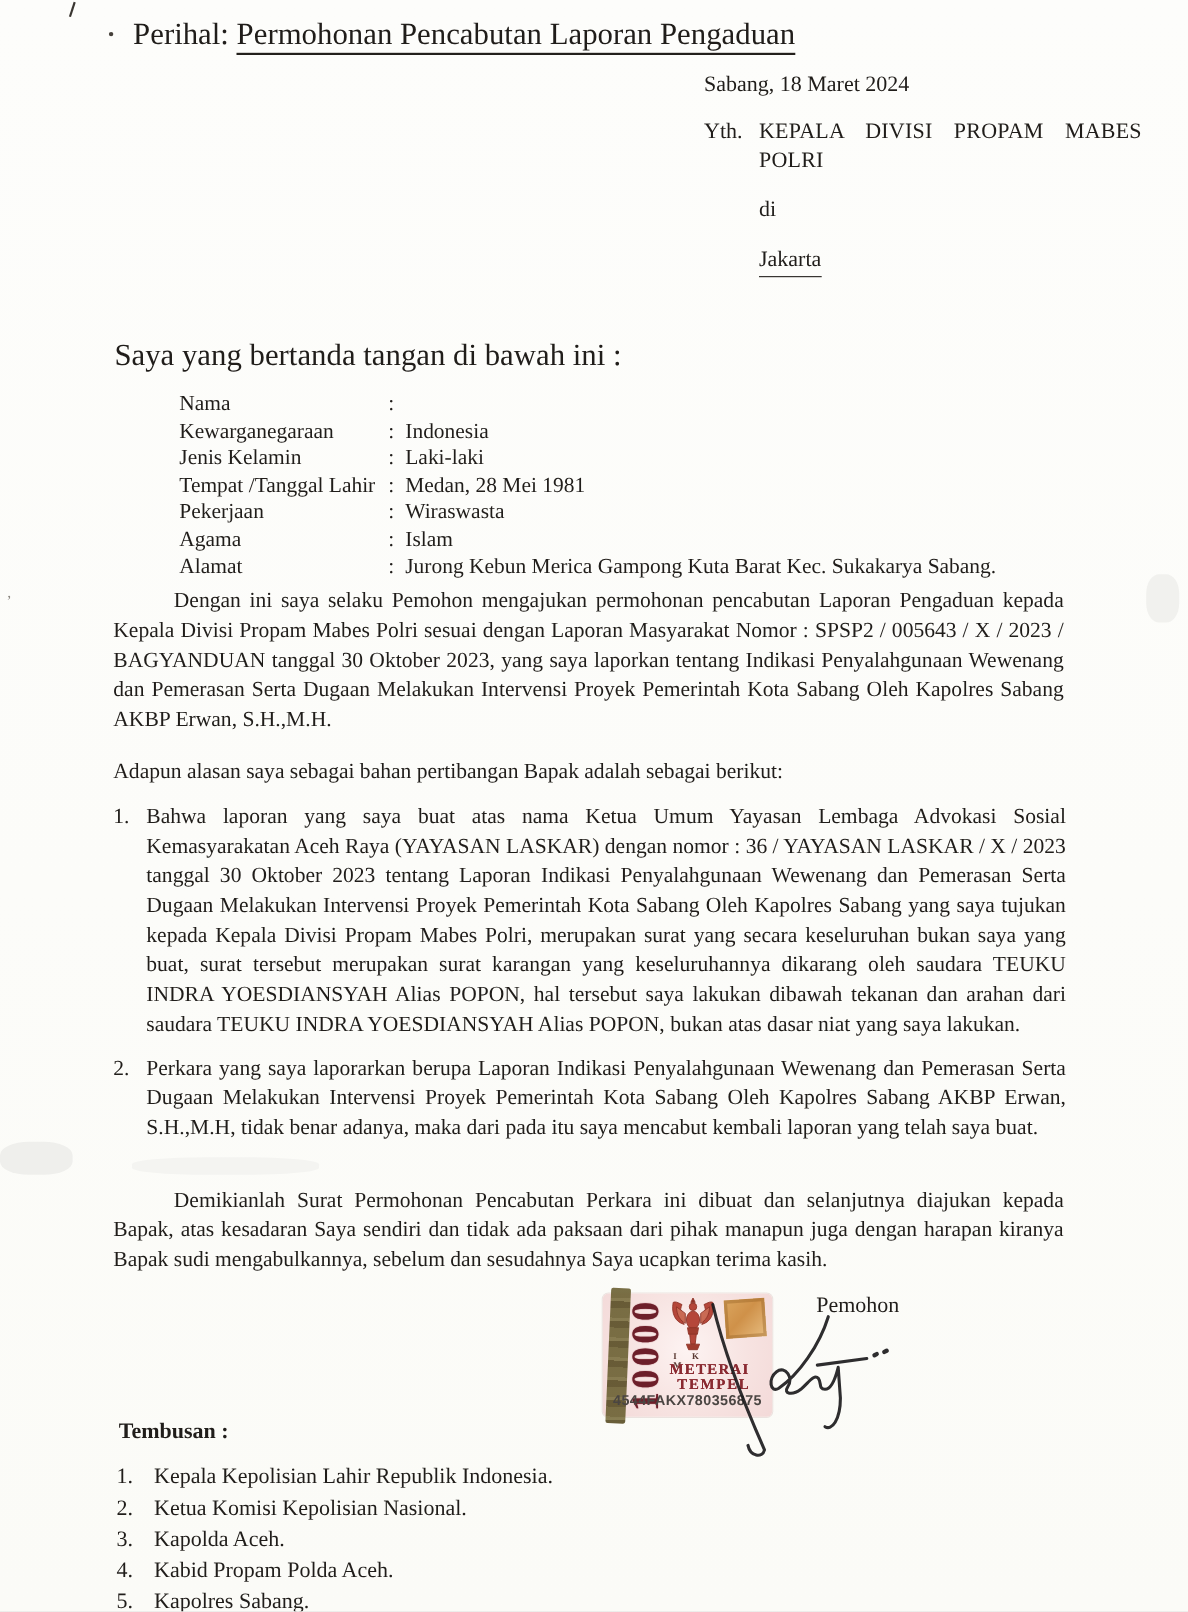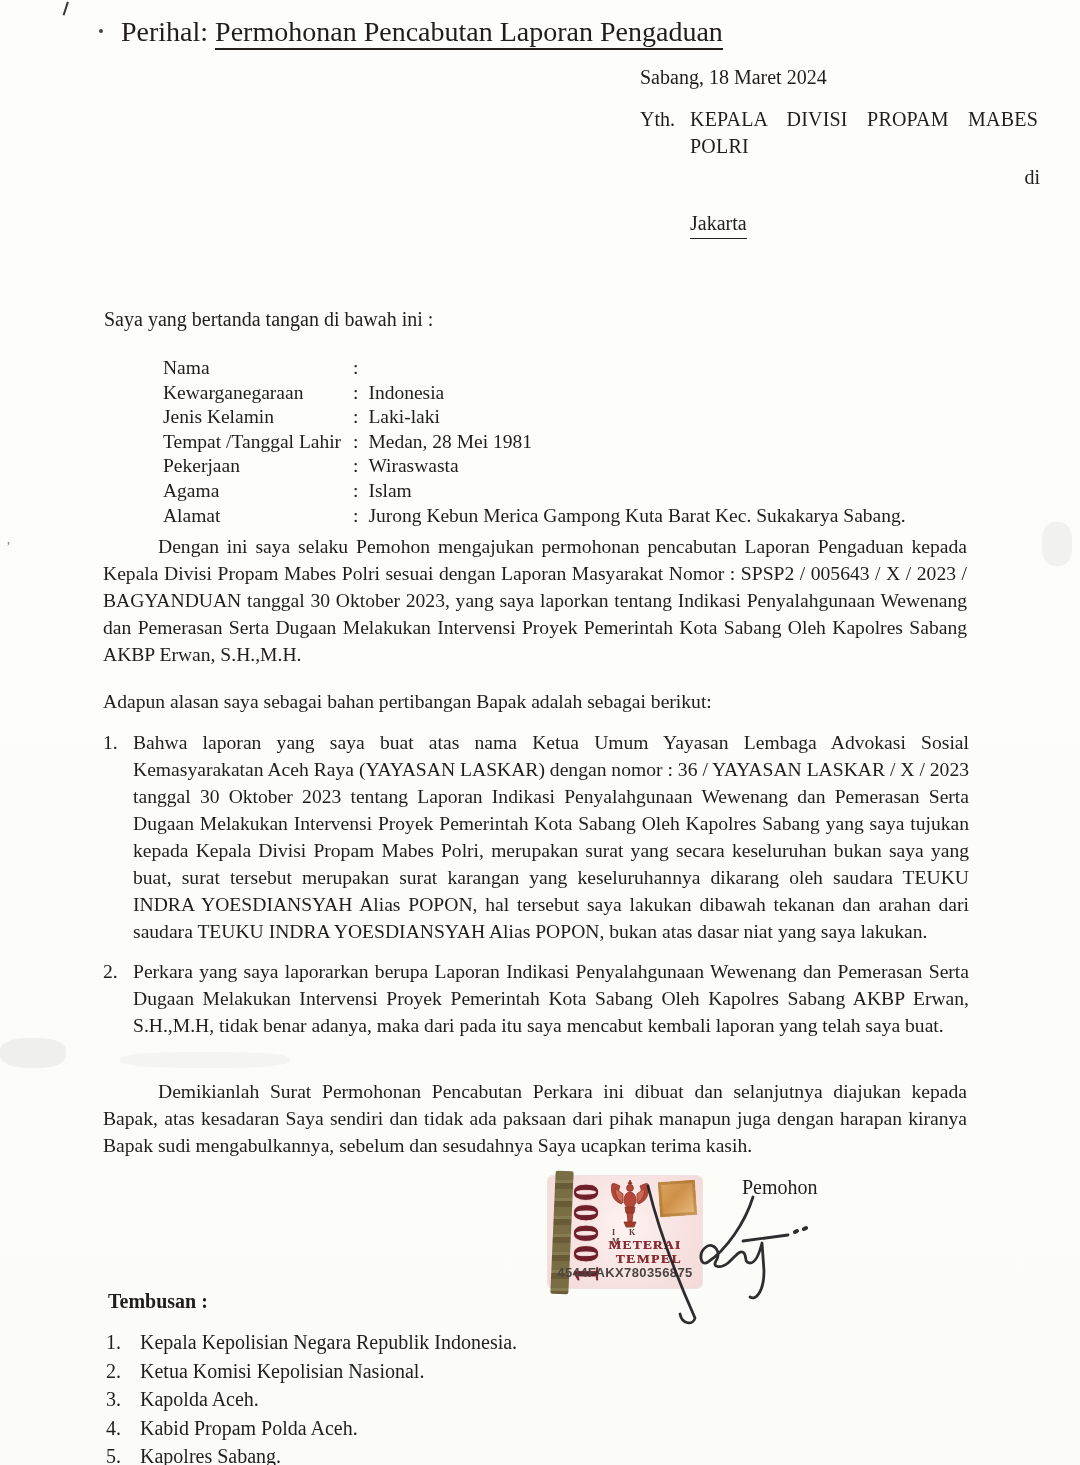--- a/index.html
+++ b/index.html
@@ -16,26 +16,26 @@
   .u2{border-bottom:2px solid #23201c;padding-bottom:1px;}
   .u15{border-bottom:1.6px solid #23201c;padding-bottom:1px;}
 
   
   .perihal{left:121px;top:16px;font-size:28px;}
   .date-block{left:640px;top:64px;width:400px;font-size:20px;line-height:27px;}
   .db-kepada{margin-top:26px;padding-left:50px;}
   .yth-row{margin-top:15px;display:flex;}
   .yth-label{width:50px;flex:none;}
   .yth-recipient{width:348px;text-align:justify;letter-spacing:.2px;}
-  .db-di{margin-top:4px;padding-left:50px;text-align:right;}
+  .db-di{margin-top:17px;padding-left:50px;}
   .db-city{margin-top:19px;padding-left:50px;}
   .db-city span{display:inline-block;}
 
   
-  .intro{left:104px;top:308px;font-size:20px;}
+  .intro{left:104px;top:308px;font-size:28px;}
   .identity{left:163px;top:356px;width:820px;font-size:19.5px;line-height:24.6px;}
   .id-row{display:flex;}
   .id-label{min-width:190px;flex:none;}
   .id-sep{flex:none;padding-right:10px;}
   .id-value{white-space:nowrap;}
 
   
   .para{font-size:19.6px;line-height:27px;text-align:justify;}
   .indent{text-indent:55px;}
   .p1{left:103px;top:533px;width:864px;}
@@ -230,21 +230,21 @@
       <path d="M265 64 L267 63" stroke-width="4"></path>
       <path d="M274 61 L276 60" stroke-width="4"></path>
     </g>
   </svg>
 
 
   <div class="sec tembusan-title">Tembusan :</div>
   <div class="sec tembusan-list">
     <div class="tb-row">
       <span class="tb-num">1.</span>
-      <span>Kepala Kepolisian Negara Republik Indonesia.</span>
+      <span>Kepala Kepolisian Lahir Republik Indonesia.</span>
     </div>
     <div class="tb-row">
       <span class="tb-num">2.</span>
       <span>Ketua Komisi Kepolisian Nasional.</span>
     </div>
     <div class="tb-row">
       <span class="tb-num">3.</span>
       <span>Kapolda Aceh.</span>
     </div>
     <div class="tb-row">

